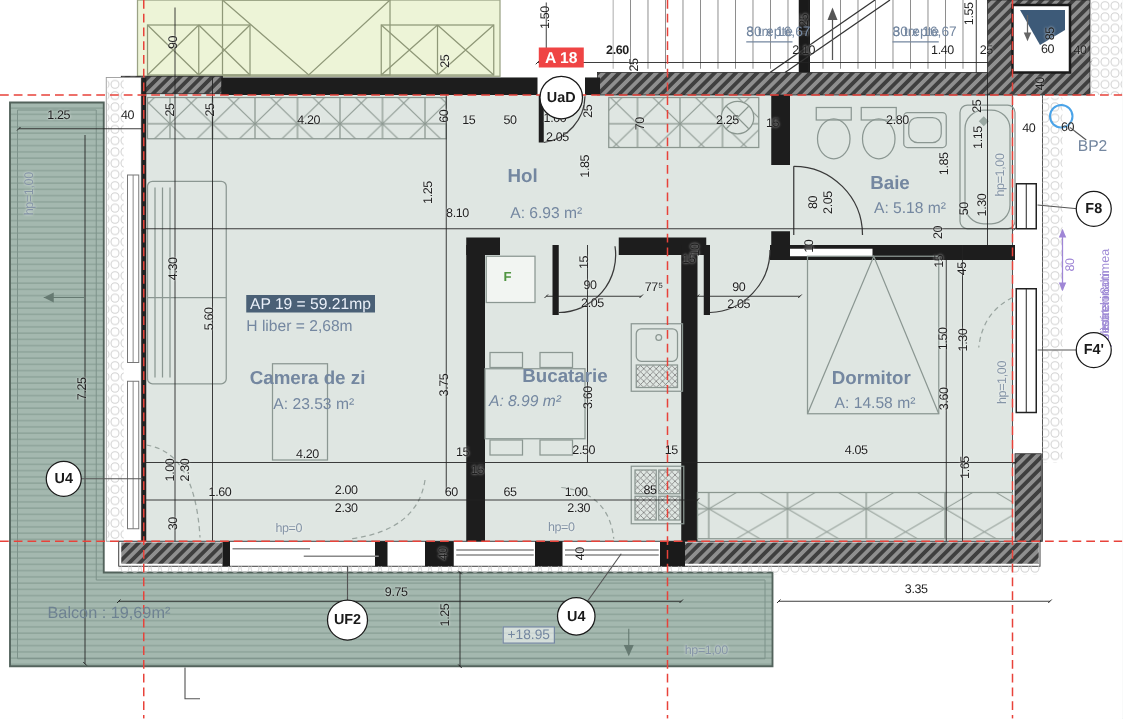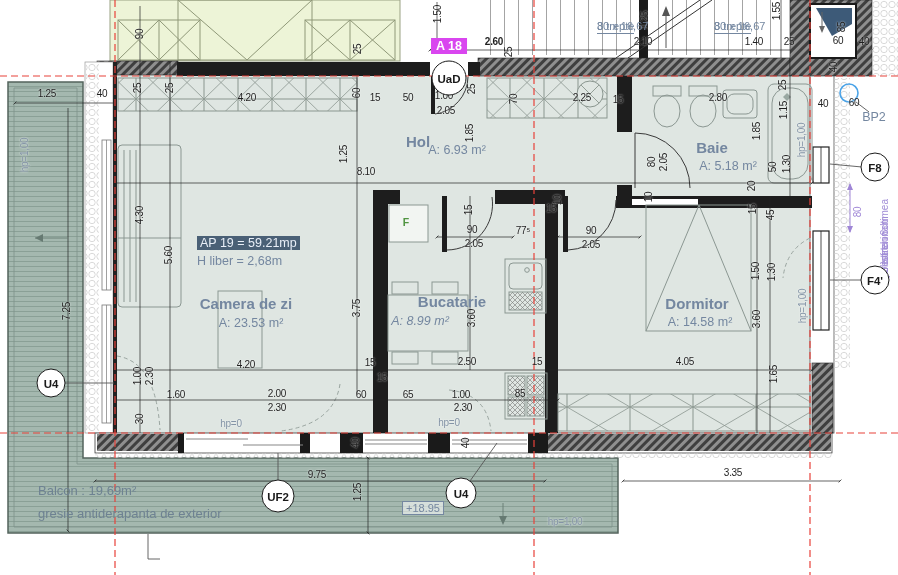--- a/index.html
+++ b/index.html
@@ -12,21 +12,21 @@
        letter-spacing:-0.3px;text-shadow:0 0 2px rgba(255,255,255,.85);}
   .c-g{color:#8494a6;}
   .c-p{color:#9f86d6;}
   .room-name{font-size:15px;font-weight:bold;color:#7487a0;white-space:nowrap;
              transform:translate(-50%,-50%);}
   .room-area{font-size:12.5px;color:#7487a0;white-space:nowrap;transform:translate(-50%,-50%);}
   .marker{border:1.4px solid #1a1a1a;border-radius:50%;background:#fff;color:#1a1a1a;
           font-weight:bold;font-size:11.5px;text-align:center;
           transform:translate(-50%,-50%);display:flex;align-items:center;justify-content:center;
           white-space:nowrap;}
-  .badge-red{background:#d946ef;color:#fff;font-weight:bold;font-size:12.5px;padding:1px 5px;
+  .badge-red{background:#ef4444;color:#fff;font-weight:bold;font-size:12.5px;padding:1px 5px;
              transform:translate(-50%,-50%);white-space:nowrap;}
   .hl{background:#4a6076;color:#e9eff8;font-size:12.5px;padding:0 3px;white-space:nowrap;}
   .subnote{font-size:12.5px;color:#7487a0;white-space:nowrap;}
   .bal-label{font-size:13px;color:#6e8292;white-space:nowrap;transform:translateY(-50%);}
   .level-box{font-size:11px;color:#7487a0;border:1px solid #7487a0;padding:0 3px;
              background:rgba(255,255,255,.55);transform:translate(-50%,-50%);white-space:nowrap;}
   .stairs-note{color:#7487a0;font-size:11px;text-align:center;transform:translate(-50%,-50%);
                background:rgba(255,255,255,.82);line-height:1.2;white-space:nowrap;}
   .stairs-note .top{display:block;border-bottom:1px solid #7487a0;}
   .stairs-note .bot{display:block;}
@@ -282,21 +282,20 @@
 </svg>
 
 <div id="labels">
 
   <span class="badge-red" style="left:449px;top:46px">A 18</span>
   <div class="hl" style="left:197px;top:236px">AP 19 = 59.21mp</div>
   <div class="subnote" style="left:197px;top:254px">H liber = 2,68m</div>
   <span class="bp2-label" style="left:874px;top:117px">BP2</span>
   <span class="fridge" style="left:406px;top:222px">F</span>
   <div class="bal-label" style="left:38px;top:490px">Balcon : 19,69m²</div>
-  <div class="bal-label" style="left:38px;top:513px">gresie antiderapanta de exterior</div>
   <span class="level-box" style="left:423px;top:508px">+18.95</span>
   <div class="note-purple" style="left:879px;top:278px">
     <span>polistiren 8cm</span>
     <span>pe toata inaltimea</span>
     <span>ferestrelor</span>
   </div>
 <span class="dim" style="left: 47px; top: 93px;">1.25</span>
       <span class="dim" style="left: 102px; top: 93px;">40</span>
       <span class="dim" style="left: 139px; top: 34px; transform: translate(-50%, -50%) rotate(-90deg);">90</span>
       <span class="dim" style="left: 357px; top: 49px; transform: translate(-50%, -50%) rotate(-90deg);">25</span>
@@ -381,21 +380,21 @@
       <span class="dim c-g" style="left: 449px; top: 422px;">hp=0</span>
       <span class="dim" style="left: 355px; top: 443px; transform: translate(-50%, -50%) rotate(-90deg);">40</span>
       <span class="dim" style="left: 465px; top: 443px; transform: translate(-50%, -50%) rotate(-90deg);">40</span>
       <span class="dim" style="left: 317px; top: 474px;">9.75</span>
       <span class="dim" style="left: 357px; top: 492px; transform: translate(-50%, -50%) rotate(-90deg);">1.25</span>
       <span class="dim" style="left: 733px; top: 472px;">3.35</span>
       <span class="dim c-g" style="left: 565px; top: 521px;">hp=1,00</span>
       <span class="dim c-g" style="left: 24px; top: 155px; transform: translate(-50%, -50%) rotate(-90deg);">hp=1,00</span>
       <span class="dim" style="left: 66px; top: 311px; transform: translate(-50%, -50%) rotate(-90deg);">7.25</span>
       <span class="room-name" style="left: 418px; top: 141px;">Hol</span>
-      <span class="room-area" style="left: 437px; top: 150px; margin-left: 20px;">A: 6.93 m²</span>
+      <span class="room-area" style="left: 437px; top: 170px;">A: 6.93 m²</span>
       <span class="room-name" style="left: 712px; top: 147px;">Baie</span>
       <span class="room-area" style="left: 728px; top: 166px;">A: 5.18 m²</span>
       <span class="room-name" style="left: 246px; top: 303px;">Camera de zi</span>
       <span class="room-area" style="left: 251px; top: 323px; text-align: right;">A: 23.53 m²</span>
       <span class="room-name" style="left: 452px; top: 301px;">Bucatarie</span>
       <span class="room-area" style="left: 420px; top: 321px; font-style: italic;">A: 8.99 m²</span>
       <span class="room-name" style="left: 697px; top: 303px;">Dormitor</span>
       <span class="room-area" style="left: 700px; top: 322px;">A: 14.58 m²</span>
       <div class="marker" style="left: 449px; top: 78px; height: 33px; width: 33px;">UaD</div>
       <div class="marker" style="left: 51px; top: 383px; height: 27px; width: 27px;">U4</div>

